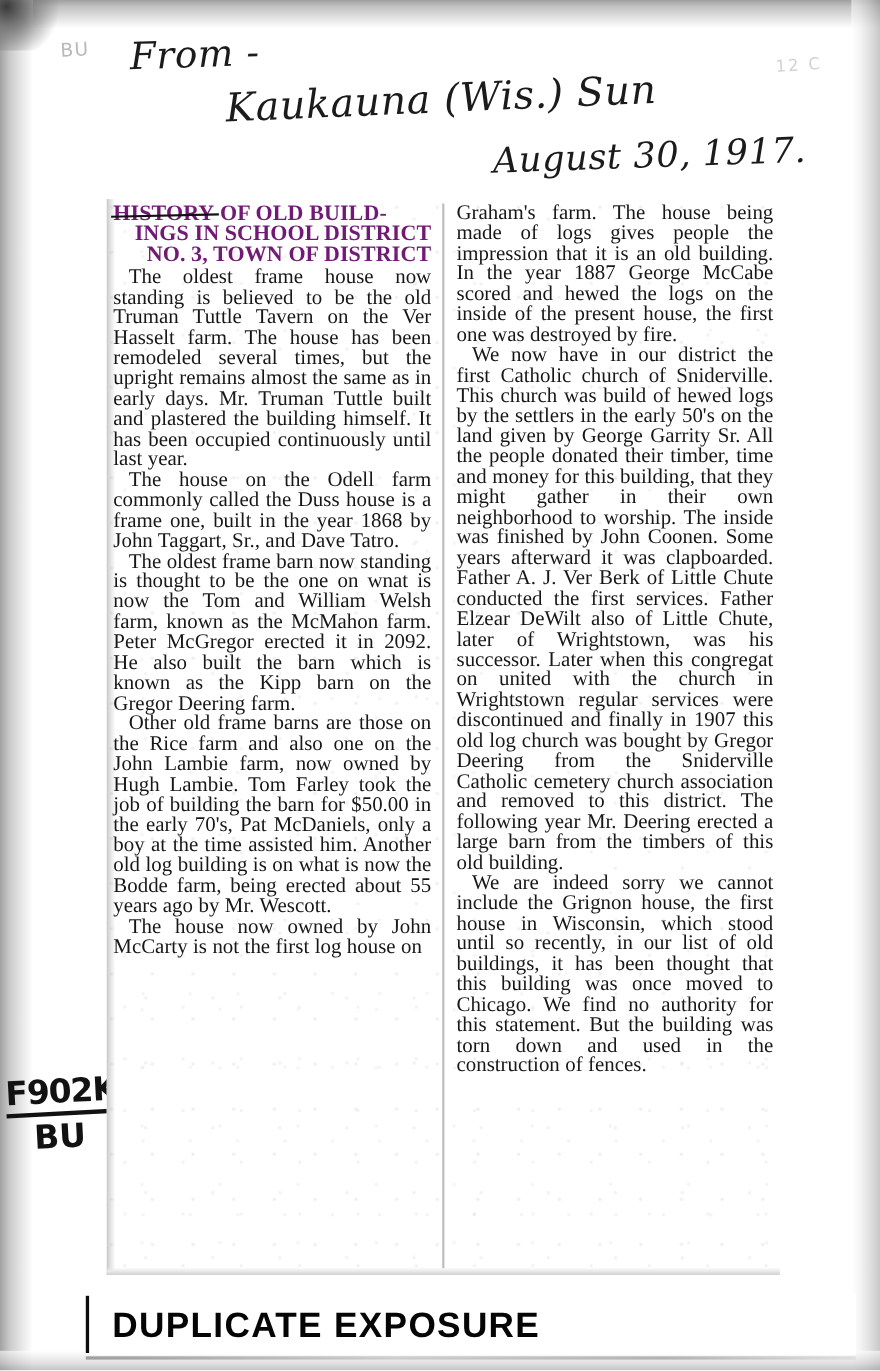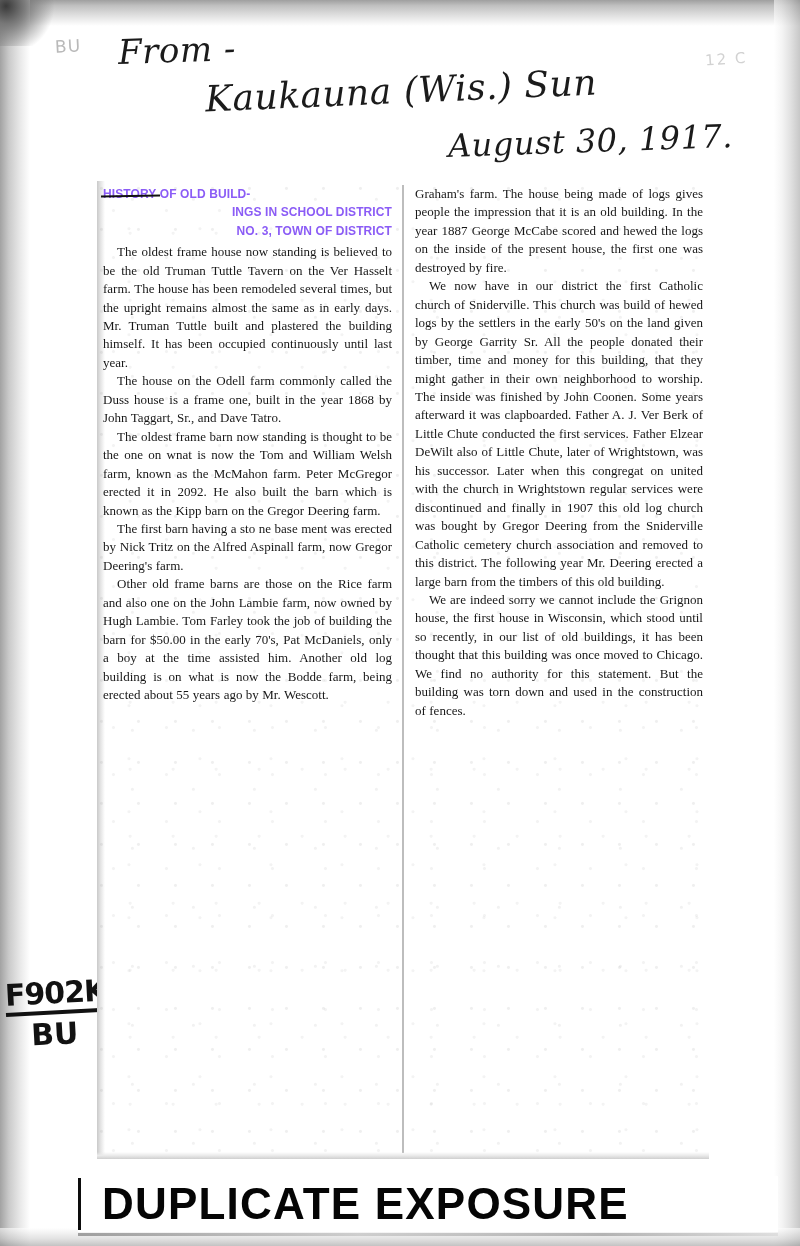--- a/index.html
+++ b/index.html
@@ -88,41 +88,41 @@
 
   #cols{display:flex;height:100%;position:relative;}
   .col{box-sizing:border-box;}
   #col-left{width:300px;padding-right:10px;}
   #col-rule{width:2px;background:#bdbdbd;margin:0 4px 0 0;}
   #col-right{width:296px;padding-left:7px;}
 
   
   #headline{
     text-align:center;
-    font-family:Liberation Sans, sans-serif;
+    font-family:Liberation Serif, serif;
     font-weight:700;
-    font-size:12px;
+    font-size:20px;
     line-height:18.4px;
     letter-spacing:.1px;
-    color:#8b5cf6;
+    color:#701a75;
     margin:0 0 3px 0;
   }
   #headline .hl-line{display:block;white-space:nowrap;text-align:right;}
   #headline .hl-line.l1{text-align:left;}
   #headline .strike{position:relative;display:inline-block;}
   #headline .strike:after{
     content:"";position:absolute;left:-2px;right:-4px;top:52%;
     height:2.4px;background:#111;transform:rotate(-1.2deg);
   }
 
   
   p.art{
     margin:0;
     font-family:"Liberation Serif", serif;
-    font-size:13px;
+    font-size:19px;
     line-height:18.45px;
     color:#171717;
     text-align:justify;
     text-indent:14px;
     -webkit-hyphens:none;hyphens:none;
     word-spacing:.2px;
   }
   p.art.nohang{text-indent:0;}
   #col-right p.art:first-child{text-indent:0;}
 
@@ -144,21 +144,21 @@
     position:absolute;left:78px;top:1176px;width:700px;height:56px;
     background:#ffffff;
   }
   #stamp .stamp-bar{
     position:absolute;left:0;top:2px;width:3px;height:52px;background:#0d0d0d;
   }
   #stamp .stamp-text{
     position:absolute;left:24px;top:0;
     font-family:"Liberation Sans", sans-serif;
     font-weight:700;
-    font-size:44px;
+    font-size:32px;
     line-height:56px;
     letter-spacing:1.2px;
     color:#050505;
     white-space:nowrap;
   }
   #stamp .stamp-underline{
     position:absolute;left:0;bottom:-4px;width:700px;height:3px;
     background:linear-gradient(90deg,#7d7d7d,#c0c0c0 40%,#9a9a9a 75%,#d8d8d8);
     opacity:.7;
   }
@@ -192,22 +192,22 @@
       <div class="col" id="col-left">
         <div id="headline">
           <span class="hl-line l1"><span class="strike">HISTORY</span><span> OF OLD BUILD-</span></span>
           <span class="hl-line">INGS IN SCHOOL DISTRICT</span>
           <span class="hl-line">NO. 3, TOWN OF DISTRICT</span>
         </div>
 
         <p class="art">The oldest frame house now standing is believed to be the old Truman Tuttle Tavern on the Ver Hasselt farm. The house has been remodeled several times, but the upright remains almost the same as in early days. Mr. Truman Tuttle built and plastered the building himself. It has been occupied continuously until last year.</p>
         <p class="art">The house on the Odell farm commonly called the Duss house is a frame one, built in the year 1868 by John Taggart, Sr., and Dave Tatro.</p>
         <p class="art">The oldest frame barn now standing is thought to be the one on wnat is now the Tom and William Welsh farm, known as the McMahon farm. Peter McGregor erected it in 2092. He also built the barn which is known as the Kipp barn on the Gregor Deering farm.</p>
-        <p class="art">The first barn having a sto ne base ment was erected by Nick Tritz on the Alfred Aspinall farm, now Gregor Deering's farm.</p>
         <p class="art">Other old frame barns are those on the Rice farm and also one on the John Lambie farm, now owned by Hugh Lambie. Tom Farley took the job of building the barn for $50.00 in the early 70's, Pat McDaniels, only a boy at the time assisted him. Another old log building is on what is now the Bodde farm, being erected about 55 years ago by Mr. Wescott.</p>
+        <p class="art">The house now owned by John McCarty is not the first log house on</p>
       </div>
 
       <div id="col-rule"></div>
 
       <div class="col" id="col-right">
         <p class="art nohang">Graham's farm. The house being made of logs gives people the impression that it is an old building. In the year 1887 George McCabe scored and hewed the logs on the inside of the present house, the first one was destroyed by fire.</p>
         <p class="art">We now have in our district the first Catholic church of Sniderville. This church was build of hewed logs by the settlers in the early 50's on the land given by George Garrity Sr. All the people donated their timber, time and money for this building, that they might gather in their own neighborhood to worship. The inside was finished by John Coonen. Some years afterward it was clapboarded. Father A. J. Ver Berk of Little Chute conducted the first services. Father Elzear DeWilt also of Little Chute, later of Wrightstown, was his successor. Later when this congregat on united with the church in Wrightstown regular services were discontinued and finally in 1907 this old log church was bought by Gregor Deering from the Sniderville Catholic cemetery church association and removed to this district. The following year Mr. Deering erected a large barn from the timbers of this old building.</p>
         <p class="art">We are indeed sorry we cannot include the Grignon house, the first house in Wisconsin, which stood until so recently, in our list of old buildings, it has been thought that this building was once moved to Chicago. We find no authority for this statement. But the building was torn down and used in the construction of fences.</p>
       </div>
 

